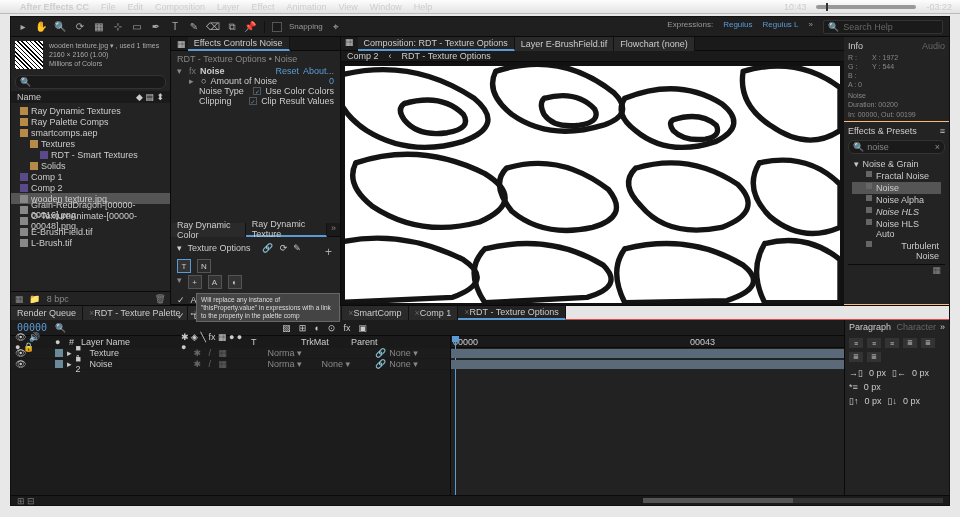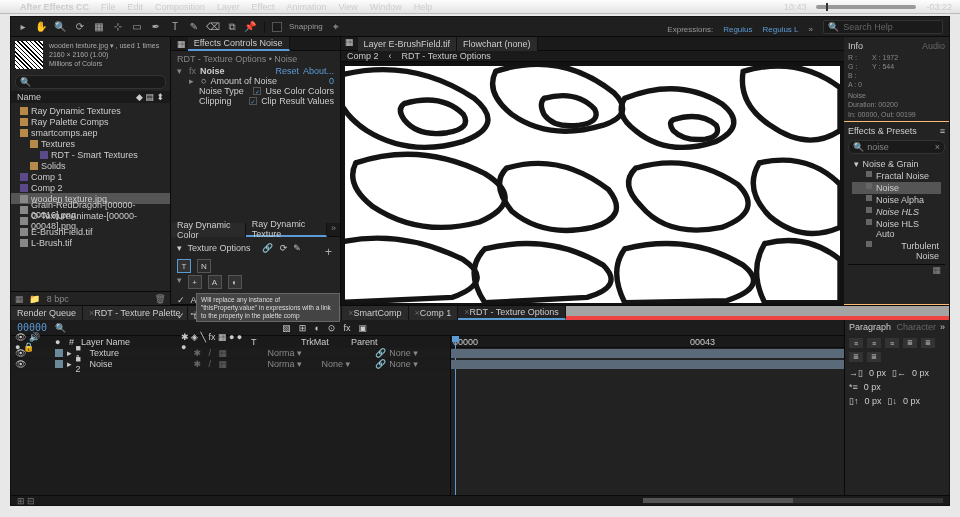--- a/index.html
+++ b/index.html
@@ -8,21 +8,21 @@
 .mac-bar .apple{font-size:11px}
 .mac-bar .menus{display:flex;gap:12px}
 .mac-bar .menus span{font-size:9px}
 .mac-bar .right{margin-left:auto;display:flex;gap:10px;align-items:center}
 .mac-bar .scrub{width:100px;height:4px;background:#999;border-radius:2px;position:relative}
 .mac-bar .scrub::after{content:"";position:absolute;left:10%;top:-2px;width:2px;height:8px;background:#333}
 .app{background:#232323;width:940px;height:490px;margin:2px auto;display:flex;flex-direction:column;border:1px solid #111}
 .toolbar{height:20px;background:#1f1f1f;border-bottom:1px solid #0a0a0a;display:flex;align-items:center;padding:0 6px;gap:7px}
 .toolbar .ico{width:12px;height:12px;display:flex;align-items:center;justify-content:center;color:#aaa;font-size:10px}
 .toolbar .sep{width:1px;height:12px;background:#111}
-.toolbar .right{margin-left:auto;display:flex;align-items:flex-end;gap:10px}
+.toolbar .right{margin-left:auto;display:flex;align-items:flex-start;gap:10px}
 .toolbar .lbl{font-size:8px;color:#999}
 .toolbar .blue{color:#5b9bd5}
 .toolbar .search{width:120px;height:14px;background:#1a1a1a;border:1px solid #333;border-radius:2px;display:flex;align-items:center;padding:0 4px;gap:4px}
 .toolbar .chk{width:10px;height:10px;border:1px solid #555;background:#1a1a1a}
 .main-row{display:flex;height:268px}
 .panel{background:#232323;border-right:1px solid #0a0a0a;display:flex;flex-direction:column}
 .panel-hdr{height:14px;background:#1a1a1a;display:flex;align-items:center;padding:0 6px;font-size:8px;color:#999;border-bottom:1px solid #0a0a0a}
 .tab{padding:0 6px;height:14px;display:flex;align-items:center;background:#2a2a2a;border-right:1px solid #111}
 .tab.active{background:#232323;border-bottom:2px solid #5b9bd5;margin-bottom:-1px}
 .project{width:160px}
@@ -67,21 +67,21 @@
 .rblk{border-bottom:1px solid #fdba74;padding:2px 4px}
 .rblk .hdr{font-size:8px;color:#999;padding:2px 0;display:flex;justify-content:space-between}
 .rblk .line{font-size:7px;color:#888;line-height:1.3}
 .transport{display:flex;gap:4px;justify-content:center;padding:4px 0}
 .transport span{font-size:8px;color:#aaa}
 .fxlist{padding:2px 4px}
 .fxlist .item{font-size:7px;padding:1px 2px;display:flex;gap:4px}
 .fxlist .item.sel{background:#555}
 .fxlist .qr{width:6px;height:6px;background:#666}
 .timeline{flex:1;display:flex;flex-direction:column;background:#1c1c1c;border-top:1px solid #0a0a0a}
-.tl-tabs{display:flex;height:14px;background:#a3a3a3;border-bottom:4px solid #ef4444}
+.tl-tabs{display:flex;height:14px;background:#e5e5e5;border-bottom:1px solid #ef4444}
 .tl-hdr{height:16px;display:flex;gap:8px;align-items:center;padding:0 6px;border-bottom:1px solid #0a0a0a}
 .tc{font-family:monospace;font-size:10px;color:#5b9bd5}
 .tl-cols{height:12px;background:#1a1a1a;display:flex;font-size:7px;color:#888;align-items:center}
 .tl-cols span{padding:0 4px}
 .tl-left{width:440px;border-right:1px solid #0a0a0a}
 .layer-row{height:11px;display:flex;align-items:center;font-size:7px;padding:0 4px;gap:4px;border-bottom:1px solid #191919}
 .layer-row .eye{width:8px}
 .layer-row .swatch{width:8px;height:8px;background:#6a8a9a}
 .layer-row .name{width:100px}
 .layer-row .dd2{width:50px;color:#888}
@@ -313,20 +313,21 @@
             </div>
           <span class="gear">⚙</span>
           <div class="tooltip">Will replace any instance of "thisProperty.value" in expressions with a link to the property in the palette comp</div>
         </div>
       </div>
     </div>
 
     <div class="mid">
       <div class="prev-tabs">
         <span style="padding:0 4px">▦</span>
+        <div class="tab active">Composition: RDT - Texture Options</div>
         <div class="tab">Layer E-BrushField.tif</div>
         <div class="tab">Flowchart (none)</div>
       </div>
       <div class="prev-sub">
         <span>Comp 2</span>
           <span>‹</span>
         <span>RDT - Texture Options</span>
       </div>
       <div class="viewer">
         <svg class="art texture" viewBox="0 0 460 220" preserveAspectRatio="none">

